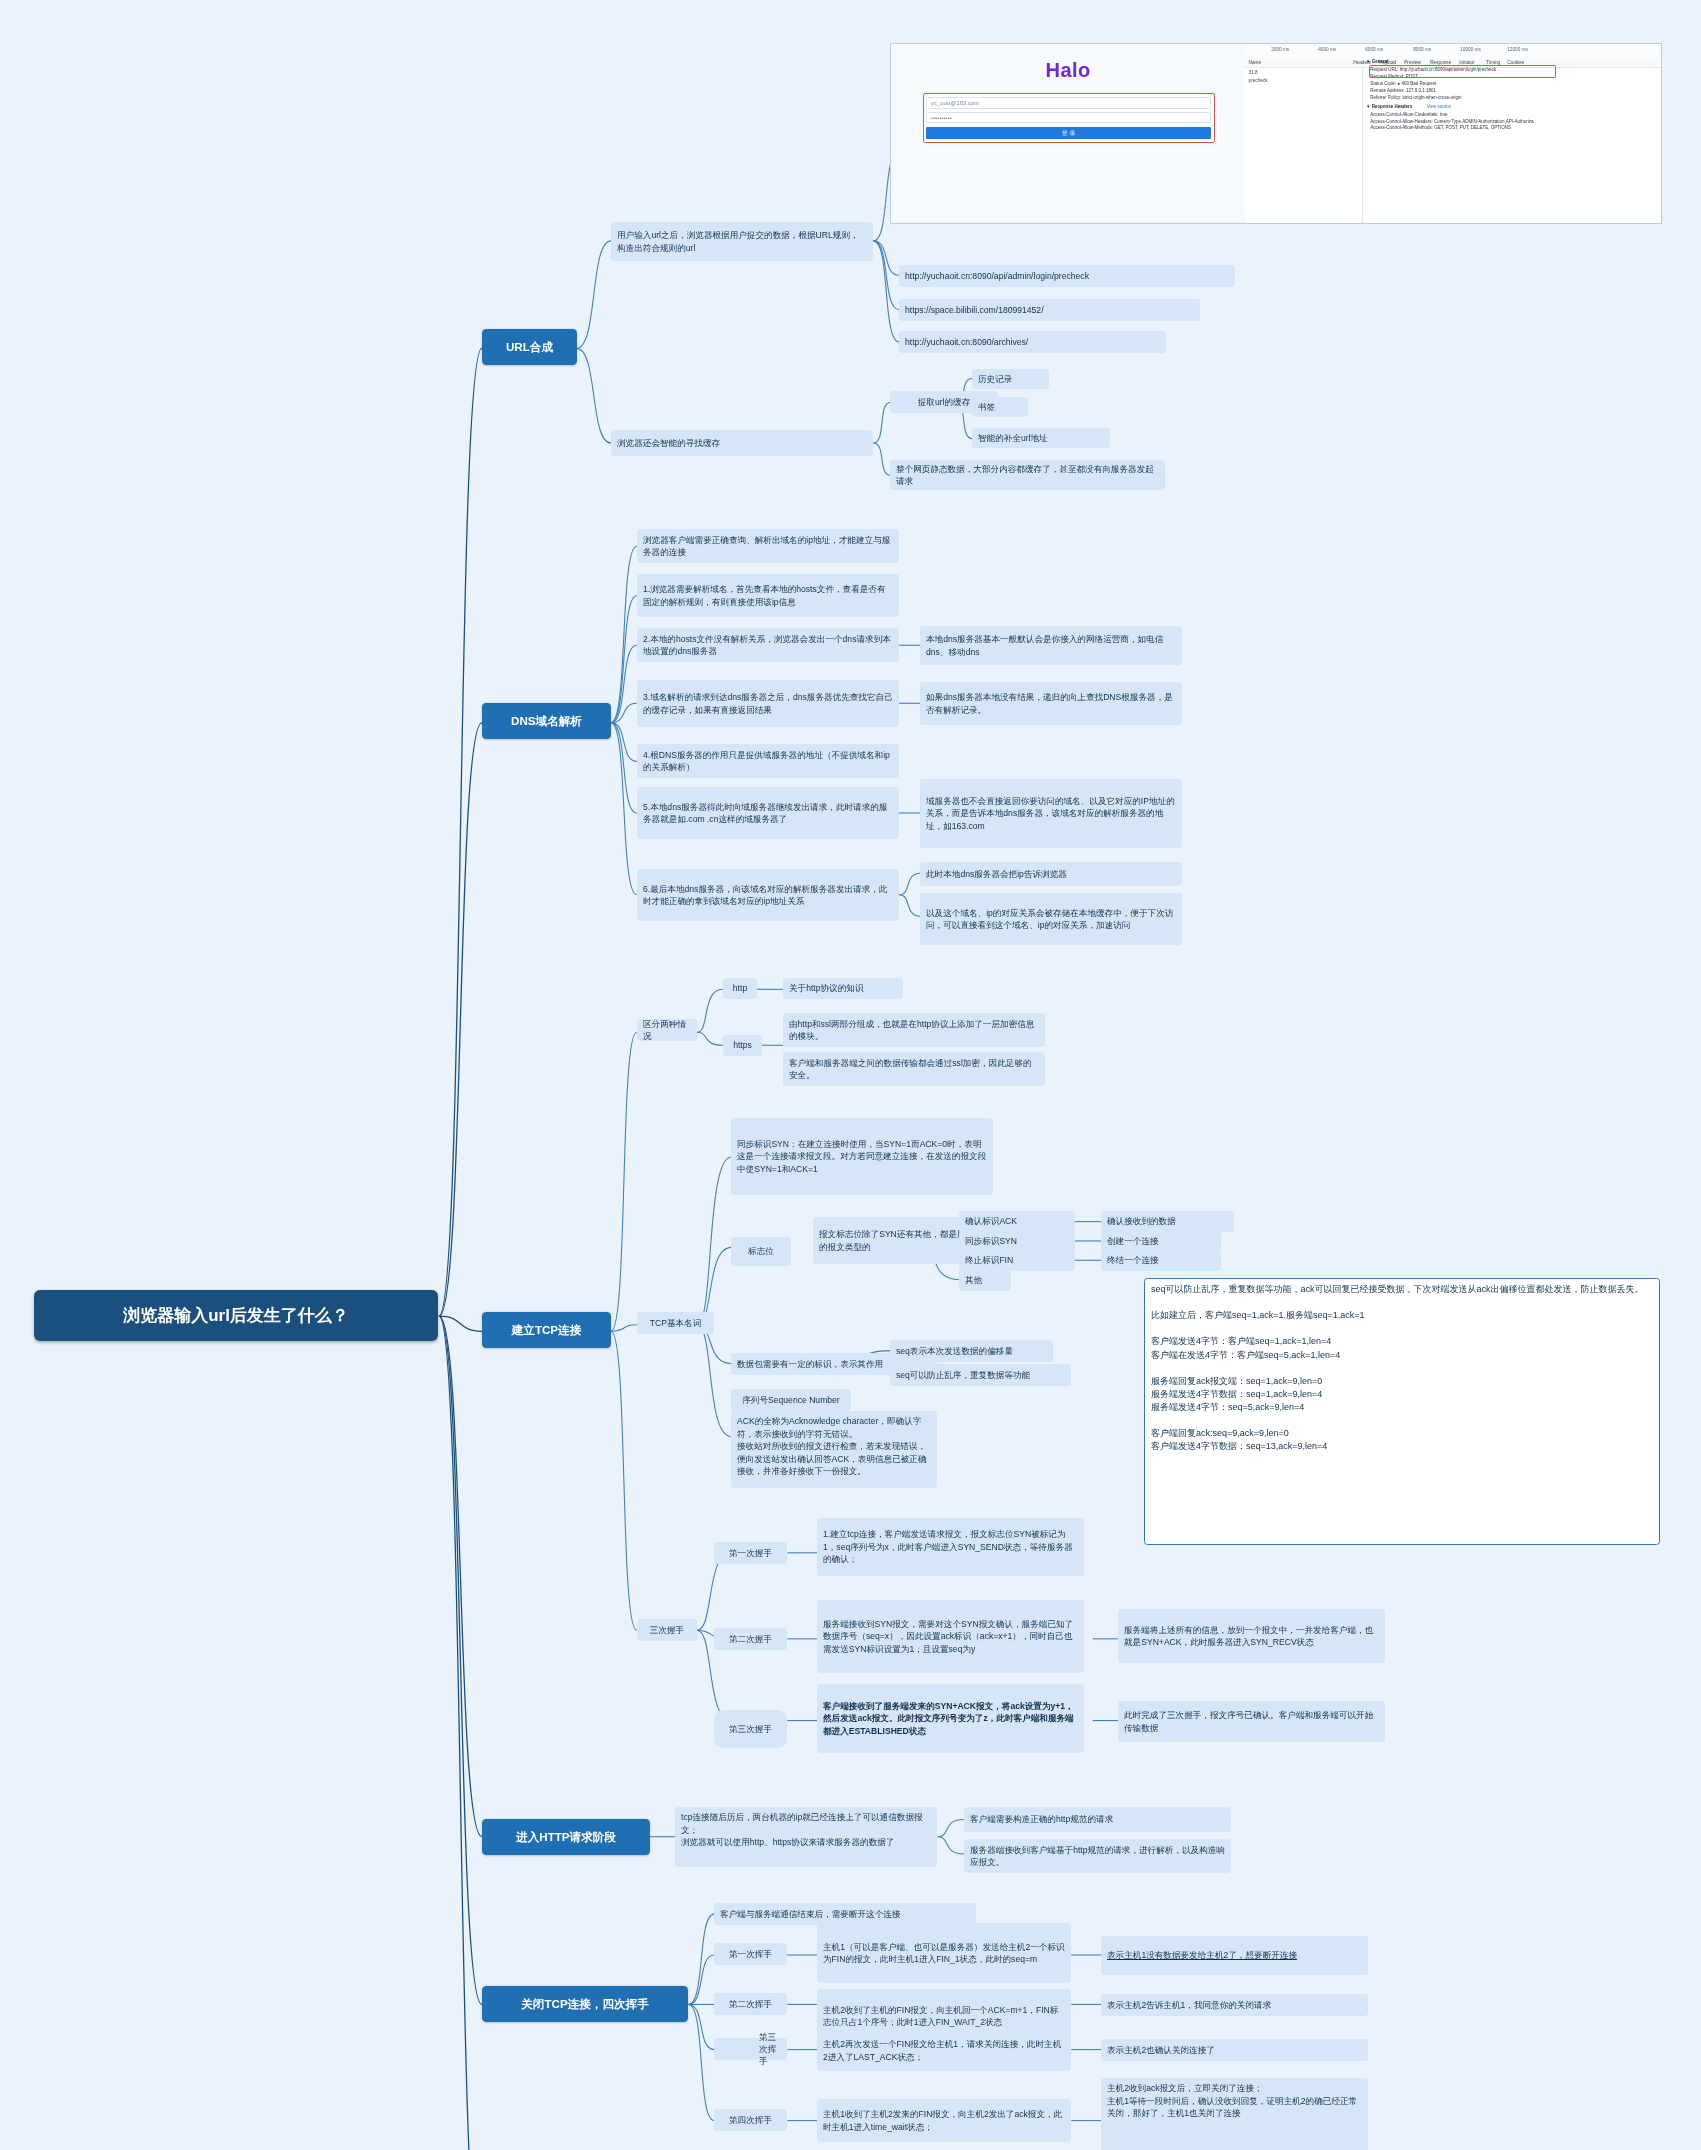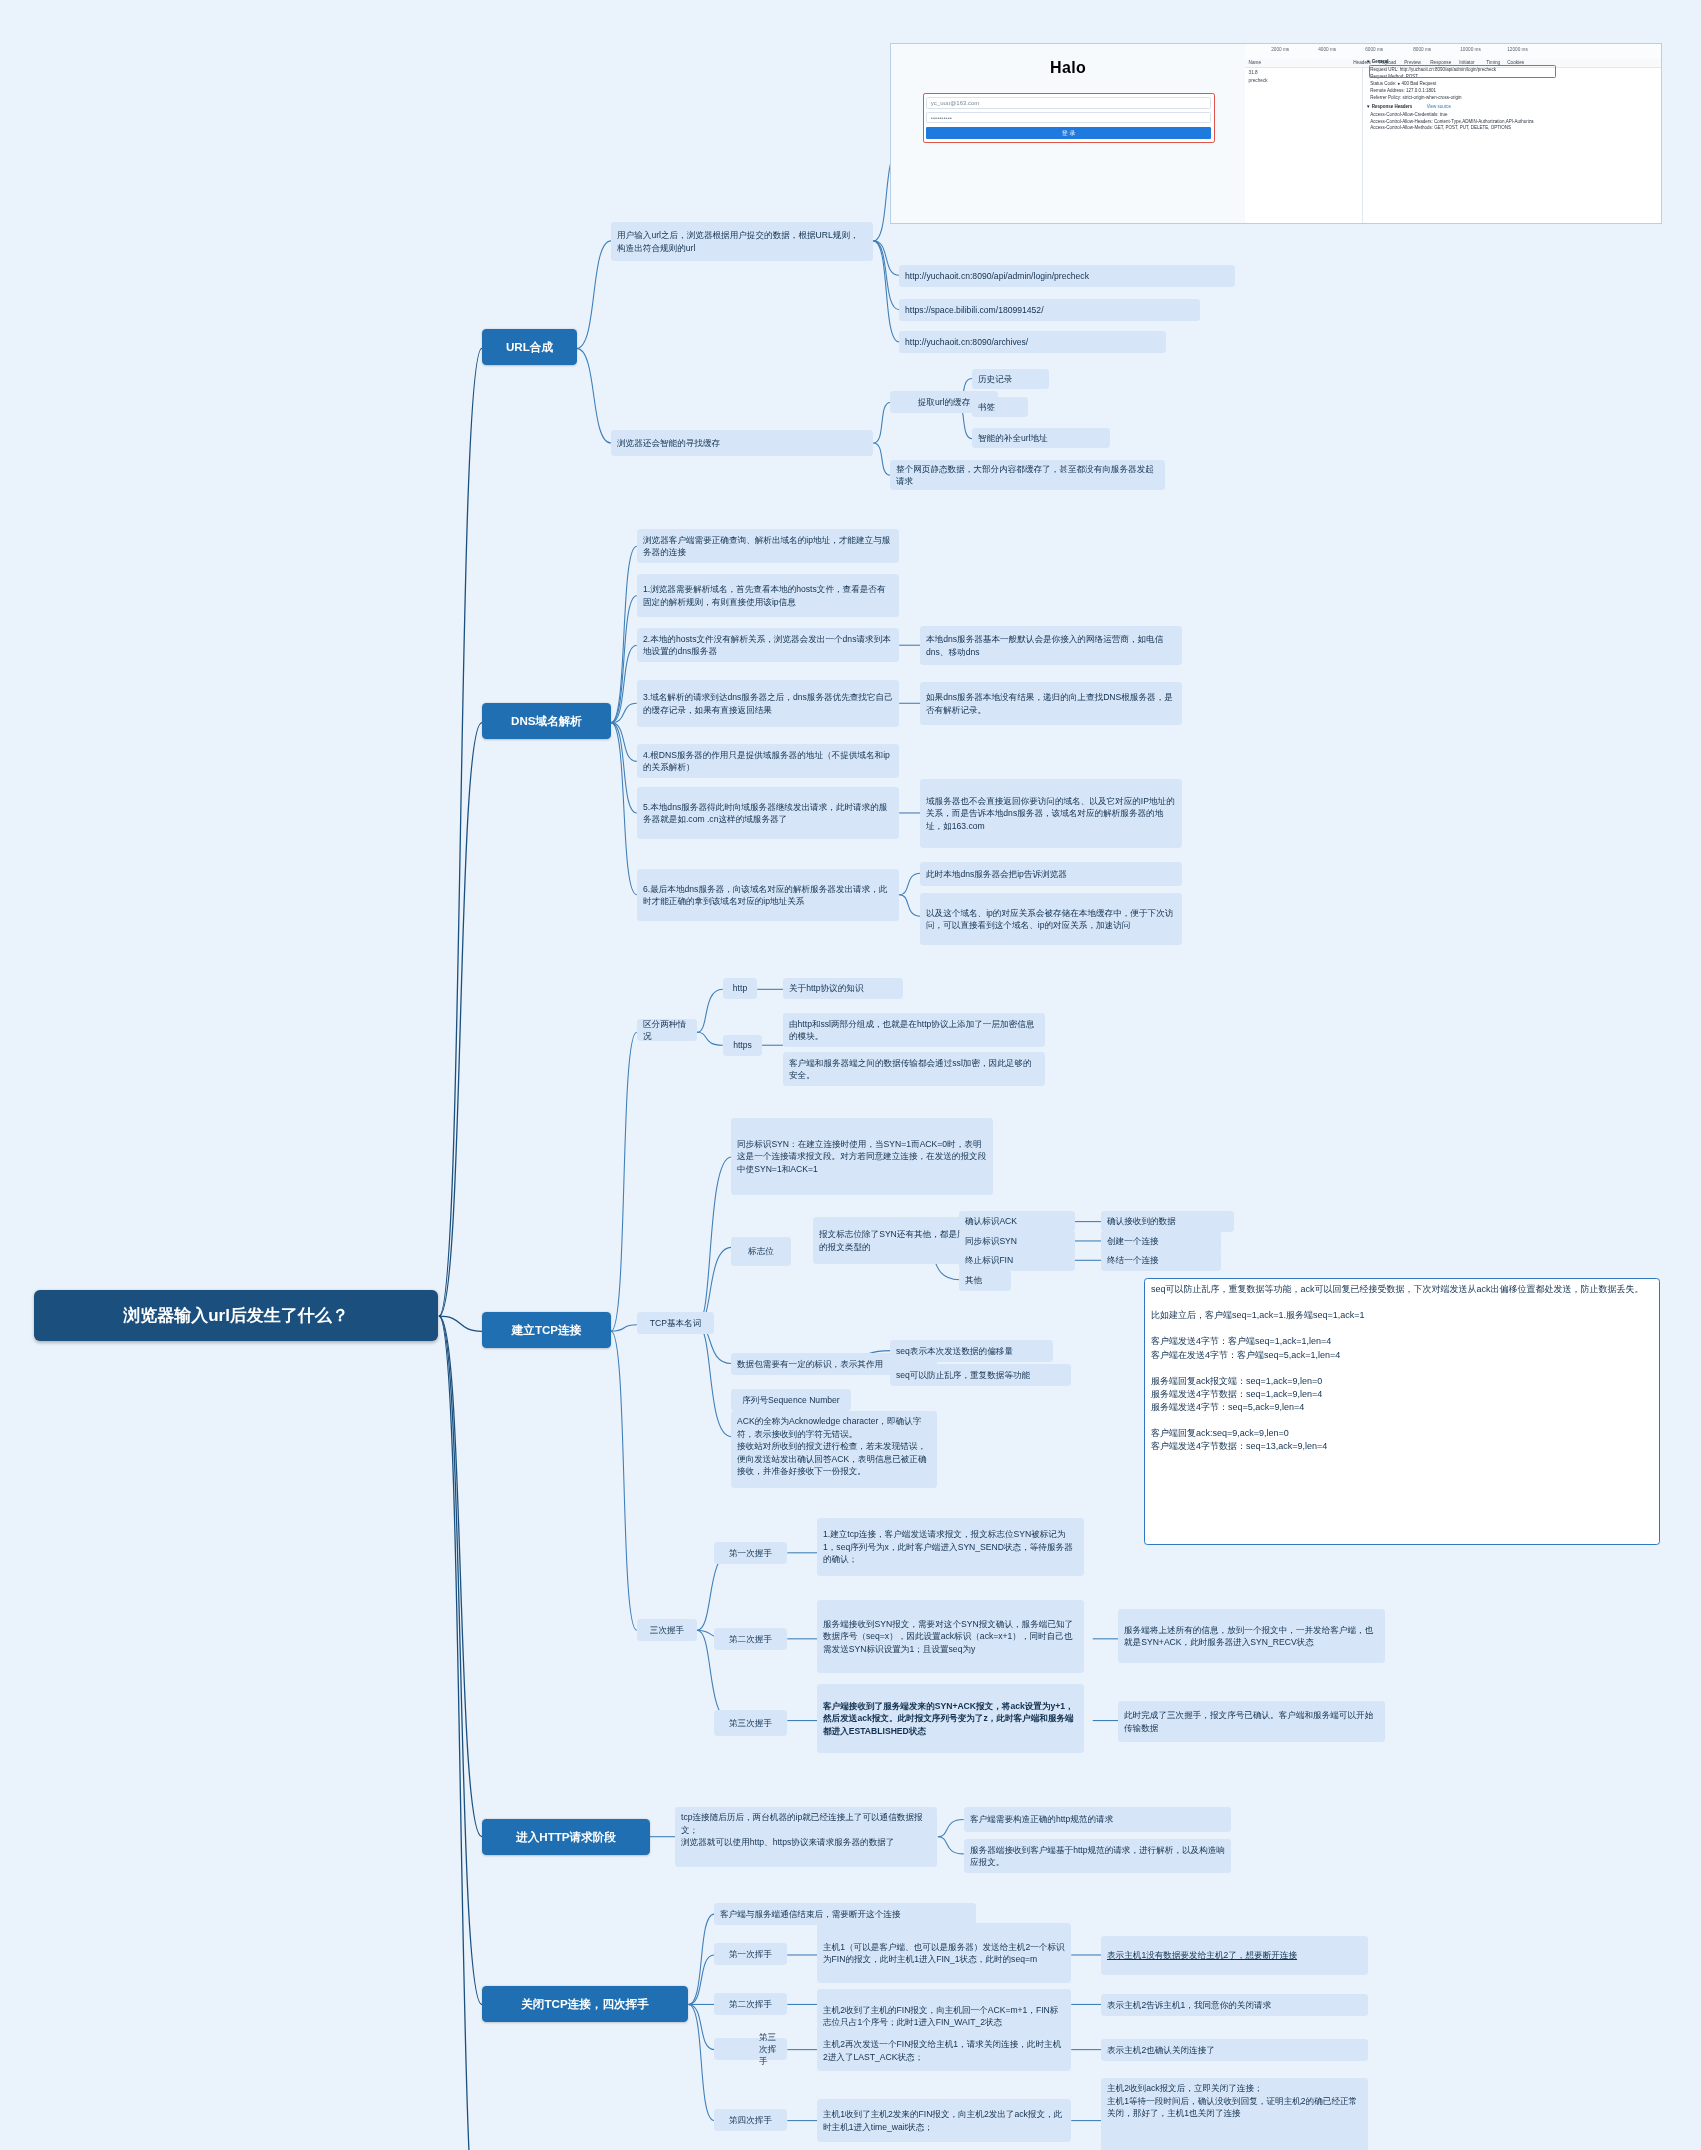--- a/index.html
+++ b/index.html
@@ -24,21 +24,21 @@
     font-size:8.6px;line-height:1.45;padding:4.3px 6px;
     display:flex;align-items:center;
   }
   .box.center{justify-content:center;}
   .box.outline{background:#fff;border:0.9px solid #2f78bd;}
   
   svg.links{position:absolute;left:0;top:0;width:1702px;height:2352px;pointer-events:none;}
   .shot{position:absolute;border:0.4px solid #b9cfe6;background:#fff;}
   .shot-inner{position:relative;width:100%;height:100%;overflow:hidden;background:#fff;}
   .halo-pane{position:absolute;left:0;top:0;width:46%;height:100%;background:#f6fafd;border-right:0.4px solid #dbe7f2;}
-  .halo-logo{position:absolute;left:50%;top:14.6px;transform:translateX(-50%);font-size:16px;color:#000000;font-weight:bold;letter-spacing:0.4px;}
+  .halo-logo{position:absolute;left:50%;top:14.6px;transform:translateX(-50%);font-size:20px;color:#6d28d9;font-weight:bold;letter-spacing:0.4px;}
   .halo-form{position:absolute;left:9%;top:49px;width:82%;height:48px;border:1.3px solid #e0534a;border-radius:2.2px;background:#fff;}
   .halo-inp{position:absolute;left:2.6px;height:11.2px;width:calc(100% - 6px);border:0.4px solid #d9e2ea;border-radius:1.3px;font-size:6px;color:#7b8a98;display:flex;align-items:center;padding-left:3.4px;box-sizing:border-box;}
   .halo-btn{position:absolute;left:2.6px;width:calc(100% - 6px);height:12px;background:#1f7ae0;color:#fff;font-size:6px;display:flex;align-items:center;justify-content:center;border-radius:1.3px;}
   .dev-pane{position:absolute;right:0;top:0;width:54%;height:100%;background:#fff;}
   .dev-ruler{position:absolute;left:0;top:0;width:100%;height:14.6px;border-bottom:0.4px solid #e2e8ee;background:#fbfcfd;}
   .dev-tick{position:absolute;top:3.4px;font-size:4.7px;color:#5a6672;}
   .dev-tabs{position:absolute;left:0;top:14.6px;width:100%;height:8.6px;border-bottom:0.4px solid #e2e8ee;background:#f7f9fb;}
   .dev-tab{position:absolute;top:1.7px;font-size:4.7px;color:#3c4854;}
   .dev-list{position:absolute;left:0;top:23px;width:28%;height:calc(100% - 23px);border-right:0.4px solid #e2e8ee;}
   .dev-li{position:absolute;left:3.4px;font-size:4.7px;color:#3c4854;}
@@ -269,21 +269,21 @@
 
 客户端回复ack:seq=9,ack=9,len=0
 客户端发送4字节数据：seq=13,ack=9,len=4</div>
 
   <div class="node box center" style="left:637px;top:1619px;width:60px;height:22.4px;">三次握手</div>
   <div class="node box center" style="left:714px;top:1542px;width:73px;height:22.4px;">第一次握手</div>
   <div class="node box" style="left:817px;top:1518px;width:267px;height:58px;">1.建立tcp连接，客户端发送请求报文，报文标志位SYN被标记为1，seq序列号为x，此时客户端进入SYN_SEND状态，等待服务器的确认；</div>
   <div class="node box center" style="left:714px;top:1628px;width:73px;height:22.4px;">第二次握手</div>
   <div class="node box" style="left:817px;top:1600px;width:267px;height:73px;">服务端接收到SYN报文，需要对这个SYN报文确认，服务端已知了数据序号（seq=x），因此设置ack标识（ack=x+1），同时自己也需发送SYN标识设置为1；且设置seq为y</div>
   <div class="node box" style="left:1118px;top:1609px;width:267px;height:54px;">服务端将上述所有的信息，放到一个报文中，一并发给客户端，也就是SYN+ACK，此时服务器进入SYN_RECV状态</div>
-  <div class="node box center" style="left:714px;top:1710px;width:73px;height:26px;">第三次握手</div>
+  <div class="node box center" style="left:714px;top:1710px;width:73px;height:38px;border-radius:9px;">第三次握手</div>
   <div class="node box" style="left:817px;top:1684px;width:267px;height:69px;font-weight:bold;">客户端接收到了服务端发来的SYN+ACK报文，将ack设置为y+1，然后发送ack报文。此时报文序列号变为了z，此时客户端和服务端都进入ESTABLISHED状态</div>
   <div class="node box" style="left:1118px;top:1701px;width:267px;height:41px;">此时完成了三次握手，报文序号已确认。客户端和服务端可以开始传输数据</div>
 
   <div class="node box" style="left:675px;top:1807px;width:262px;height:60px;white-space:pre-line;align-items:flex-start;">tcp连接随后历后，两台机器的ip就已经连接上了可以通信数据报文；
 浏览器就可以使用http、https协议来请求服务器的数据了</div>
   <div class="node box" style="left:964px;top:1807px;width:267px;height:25px;">客户端需要构造正确的http规范的请求</div>
   <div class="node box" style="left:964px;top:1839px;width:267px;height:34px;">服务器端接收到客户端基于http规范的请求，进行解析，以及构造响应报文。</div>
 
   <div class="node box" style="left:714px;top:1903px;width:262px;height:22.4px;">客户端与服务端通信结束后，需要断开这个连接</div>
   <div class="node box center" style="left:714px;top:1943px;width:73px;height:22.4px;">第一次挥手</div>

